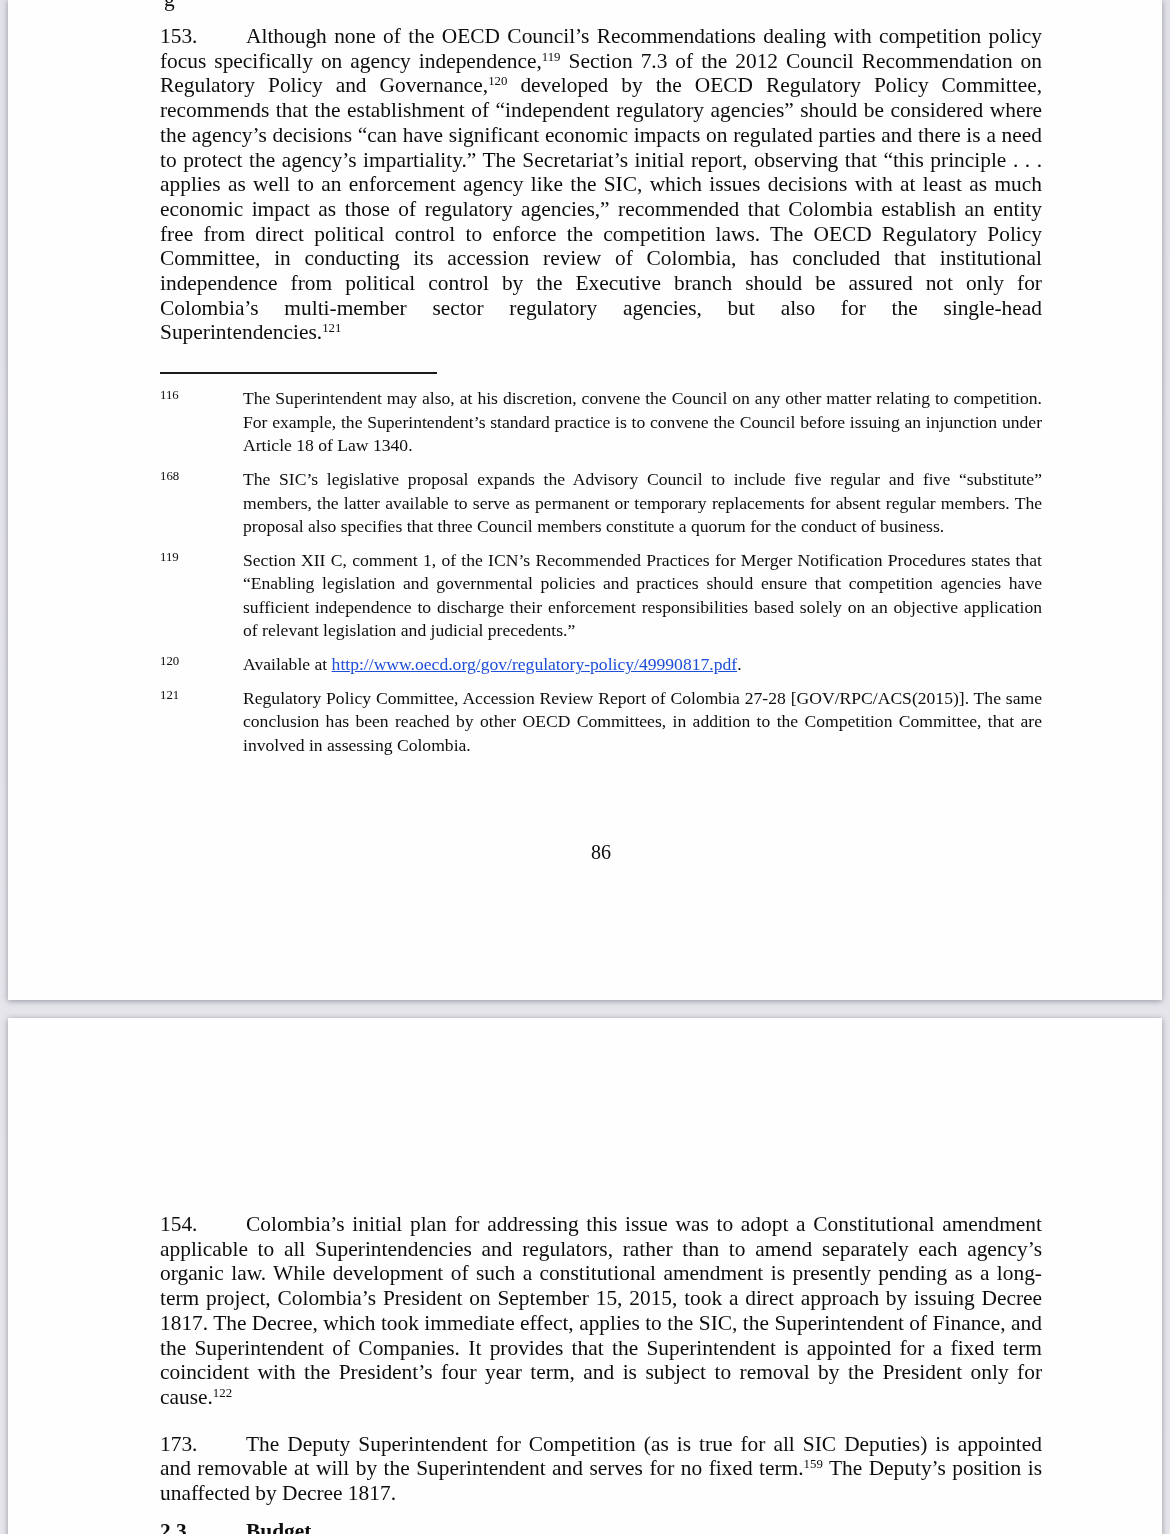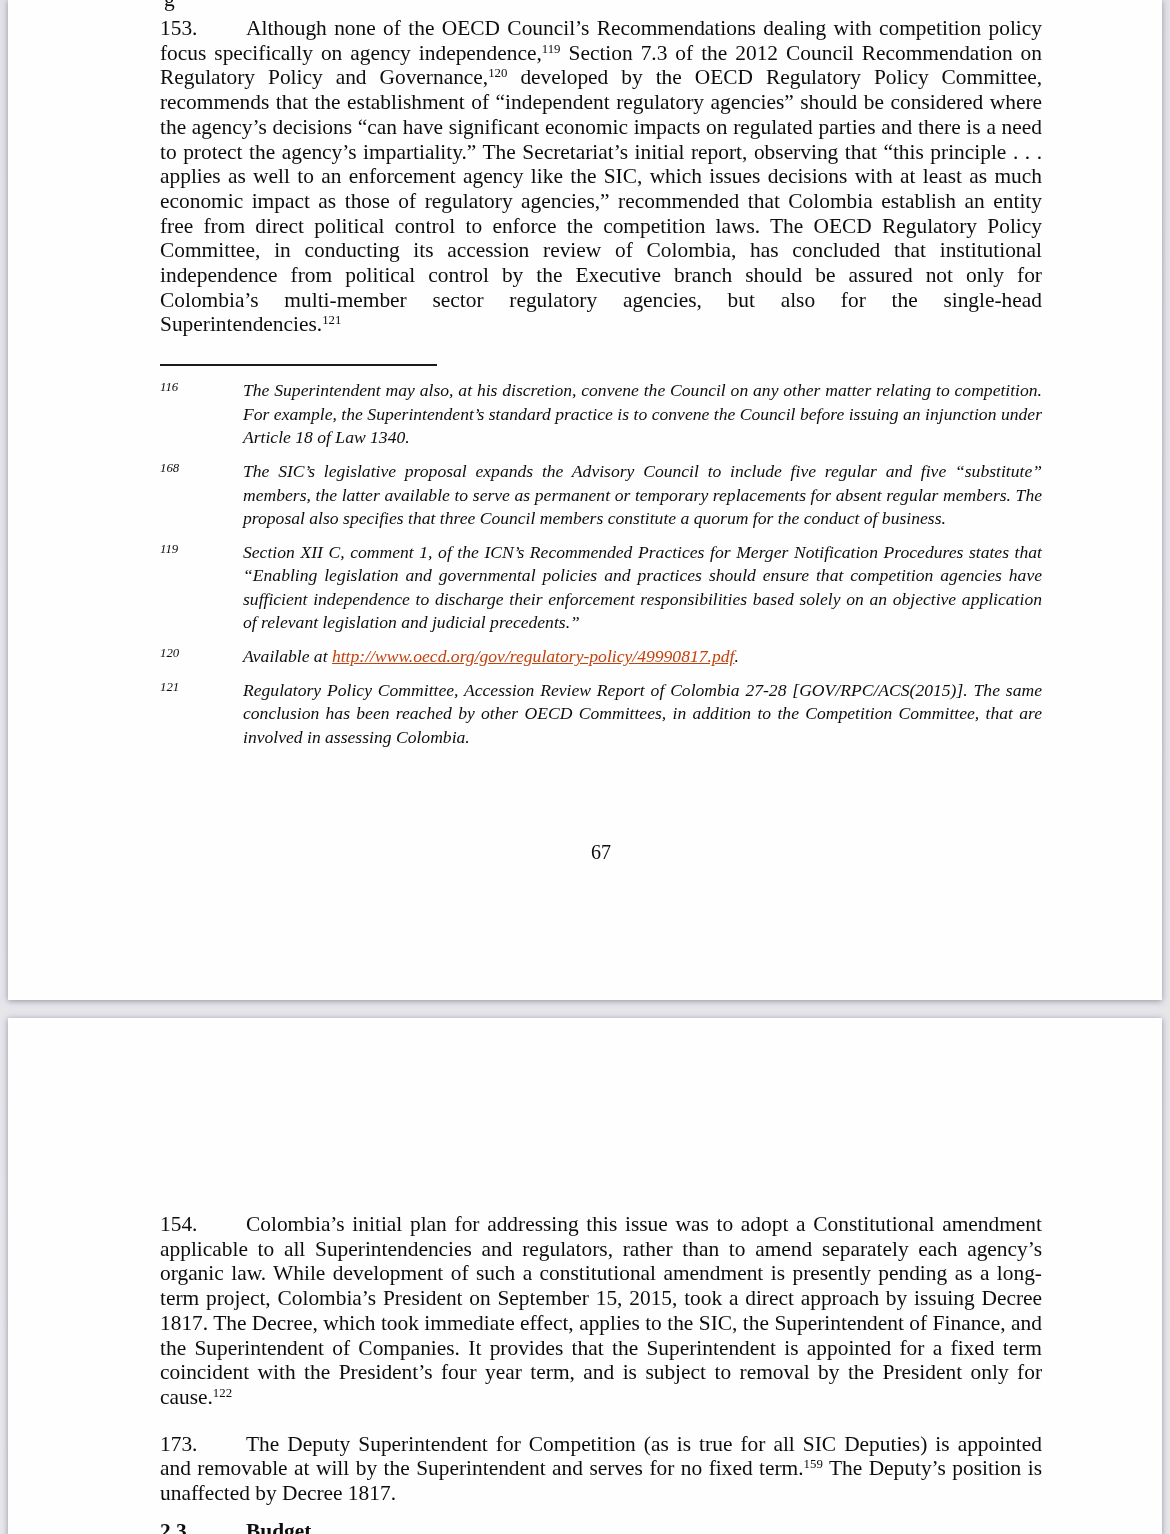--- a/index.html
+++ b/index.html
@@ -20,21 +20,21 @@
     position: absolute;
     left: 8px;
     width: 1154px;
     background: #fefefe;
     box-shadow: 0 1px 6px rgba(80, 80, 100, 0.55);
   }
   .page-1 {
     top: 0;
     height: 1000px;
     overflow: hidden;
-    padding: 16px 120px 0 152px;
+    padding: 24px 120px 0 152px;
   }
   .page-2 {
     top: 1018px;
     height: 640px;
     overflow: hidden;
     padding: 194px 120px 0 152px;
   }
 
   .top-cut-char {
     position: absolute;
@@ -72,31 +72,30 @@
   }
 
   .footnotes { margin: 0; }
   .footnote {
     position: relative;
     padding-left: 83px;
     font-size: 17.6px;
     line-height: 23.6px;
     text-align: justify;
     margin: 0 0 10px 0;
-    font-style: italic;
   }
   .fn-num {
     position: absolute;
     left: 0;
     top: -3px;
     font-size: 12.8px;
   }
 
   .doc-link {
-    color: #c2410c;
+    color: #1d4ed8;
     text-decoration: underline;
     cursor: pointer;
   }
 
   .page-num {
     position: absolute;
     top: 841px;
     left: 152px;
     width: 882px;
     text-align: center;
@@ -145,21 +144,21 @@
       <div class="footnote">
         <span class="fn-num">120</span><span class="fn-text">Available at <a class="doc-link" href="#">http://www.oecd.org/gov/regulatory-policy/49990817.pdf</a>.</span>
       </div>
 
       <div class="footnote">
         <span class="fn-num">121</span><span class="fn-text">Regulatory Policy Committee, Accession Review Report of Colombia 27-28 [GOV/RPC/ACS(2015)]. The same conclusion has been reached by other OECD Committees, in addition to the Competition Committee, that are involved in assessing Colombia.</span>
       </div>
 
     </div>
 
-    <div class="page-num">67</div>
+    <div class="page-num">86</div>
   </div>
 
   <div class="page page-2">
 
     <p class="body-para"><span class="para-num">154.</span><span>Colombia’s initial plan for addressing this issue was to adopt a Constitutional amendment applicable to all Superintendencies and regulators, rather than to amend separately each agency’s organic law.  While development of such a constitutional amendment is presently pending as a long-term project, Colombia’s President on September 15, 2015, took a direct approach by issuing Decree 1817.  The Decree, which took immediate effect, applies to the SIC, the Superintendent of Finance, and the Superintendent of Companies.  It provides that the Superintendent is appointed for a fixed term coincident with the President’s four year term, and is subject to removal by the President only for cause.<sup class="supref">122</sup></span></p>
 
     <p class="body-para para-spacer"><span class="para-num">173.</span><span>The Deputy Superintendent for Competition (as is true for all SIC Deputies) is appointed and removable at will by the Superintendent and serves for no fixed term.<sup class="supref">159</sup> The Deputy’s position is unaffected by Decree 1817.</span></p>
 
     <div class="section-heading"><span class="para-num">2.3</span><span>Budget</span></div>
 

